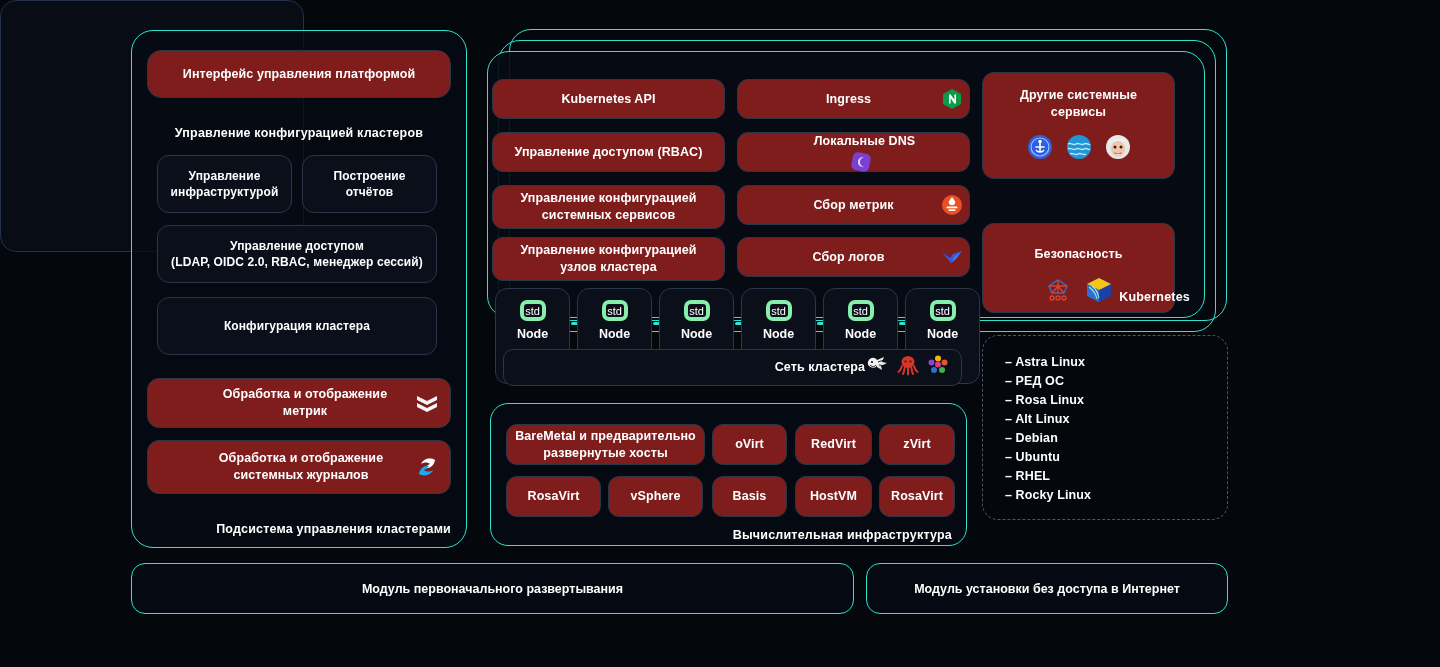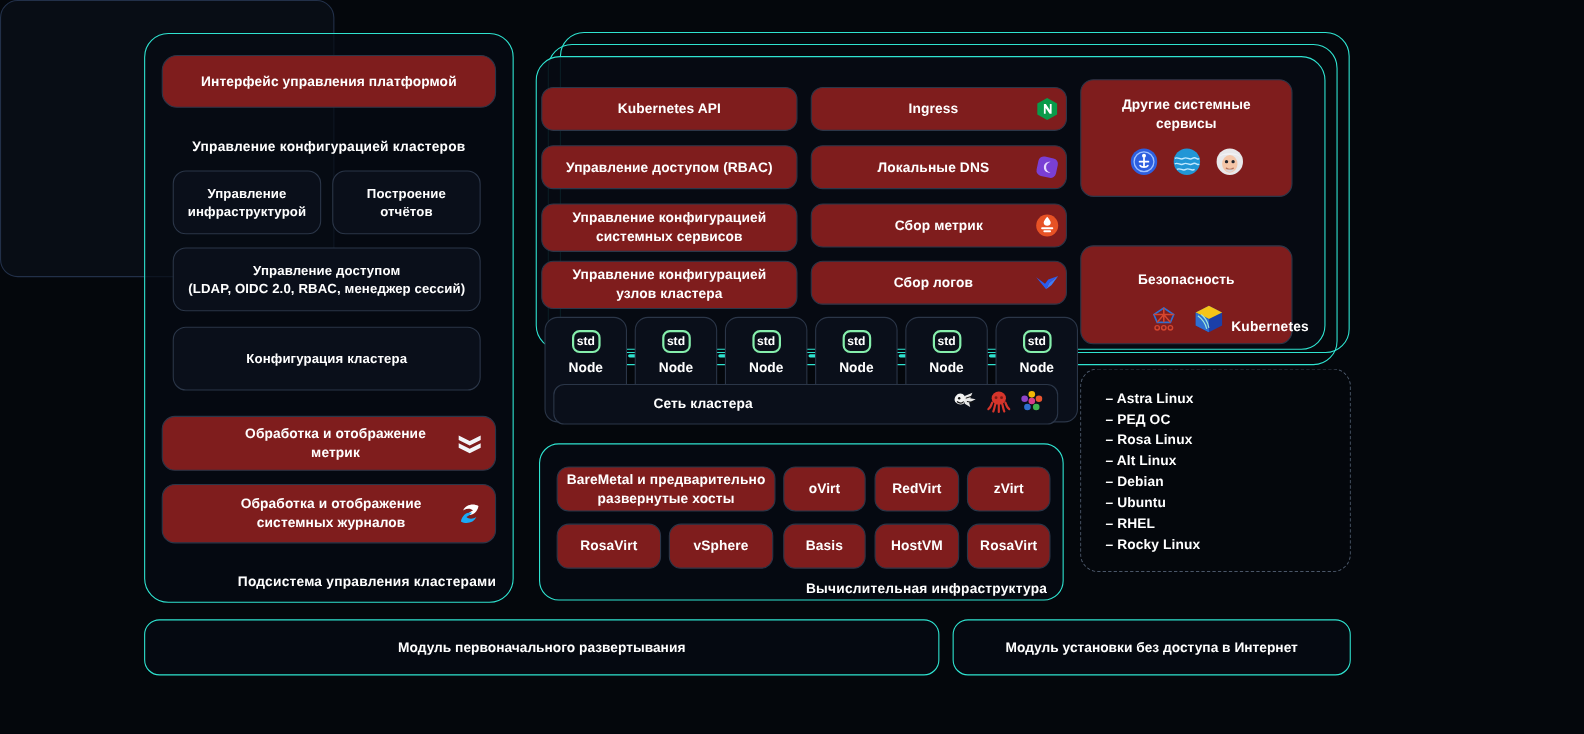--- a/index.html
+++ b/index.html
@@ -92,57 +92,57 @@
   .k8s-right { left: 737px; width: 233px; justify-content: flex-start; padding-left: 16px; }
   .k8s-right .box-text { flex: 1; text-align: center; padding-left: 6px; }
   .k8s-right .box-icon { width: 30px; height: 30px; margin-right: 2px; }
 
   #row-api     { top: 79px; }
   #row-rbac    { top: 132px; }
   #row-syscfg  { top: 185px; height: 44px; }
   #row-nodecfg { top: 237px; height: 44px; }
 
   #row-ingress { top: 79px; }
-  #row-dns     { top: 132px; }
+  #row-dns     { top: 132px; flex-direction: column; }
   #row-metrics { top: 185px; height: 40px; padding-left: 26px; }
   #row-logs    { top: 237px; height: 40px; }
 
   #other-services { left: 982px; top: 72px; width: 193px; height: 107px; border-radius: 12px;
                     flex-direction: column; justify-content: flex-start; padding-top: 14px; }
   #security-box   { left: 982px; top: 187px; width: 193px; height: 90px; border-radius: 12px;
                     flex-direction: column; justify-content: flex-start; padding-top: 22px; margin-top: 36px; }
   .icon-row { display: flex; gap: 11px; margin-top: 12px; align-items: center; justify-content: center; }
 
   
   .node-card {
     position: absolute; top: 288px; width: 75px; height: 96px;
     background: #0a0f1a; border: 1px solid #2b3648; border-radius: 12px;
   }
   .node-std {
     position: absolute; left: 50%; transform: translateX(-50%); top: 11px;
     width: 26px; height: 21px;
-    border: 2px solid #86efac; border-radius: 7px;
+    border: 4px solid #86efac; border-radius: 7px;
     display: flex; align-items: center; justify-content: center;
-    color: #ffffff; font-size: 11px; font-weight: bold;
+    color: #ffffff; font-size: 11px; font-weight: normal;
   }
   .node-name {
     position: absolute; left: 0; right: 0; top: 38px; text-align: center;
     color: #ffffff; font-size: 12.5px; font-weight: bold;
   }
   .node-link {
     position: absolute; top: 322px; width: 18px; height: 3px;
     background: #2fe3d0; border-radius: 2px;
   }
 
   #cluster-net {
     left: 503px; top: 349px; width: 459px; height: 37px;
     border-radius: 10px; background: #0a0f1a; border: 1px solid #2b3648;
     justify-content: flex-start; padding-left: 20px;
   }
-  #cluster-net .box-text { flex: 1; text-align: left; padding-left: 70px; }
+  #cluster-net .box-text { flex: 1; text-align: right; padding-left: 70px; }
   #cluster-net .icon-row { margin-top: 0; gap: 8px; margin-right: 12px; }
 
   
   #compute-frame { left: 490px; top: 403px; width: 477px; height: 143px; border-radius: 18px; }
   #compute-label { left: 600px; top: 528px; width: 352px; text-align: right; }
   .cmp { position: absolute; height: 41px; border-radius: 11px; font-size: 12.5px; }
 
   
   #os-list {
     position: absolute; left: 982px; top: 335px; width: 246px; height: 185px;

